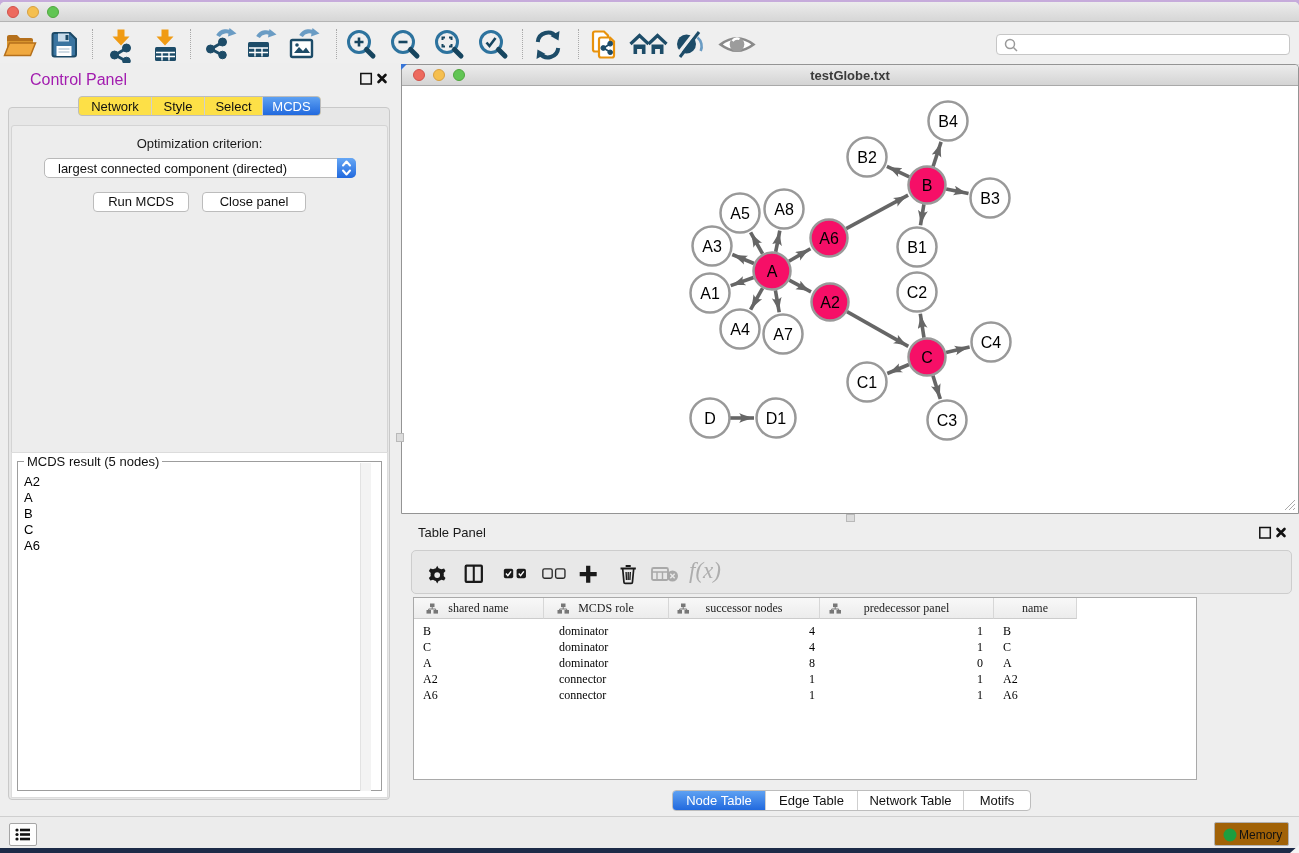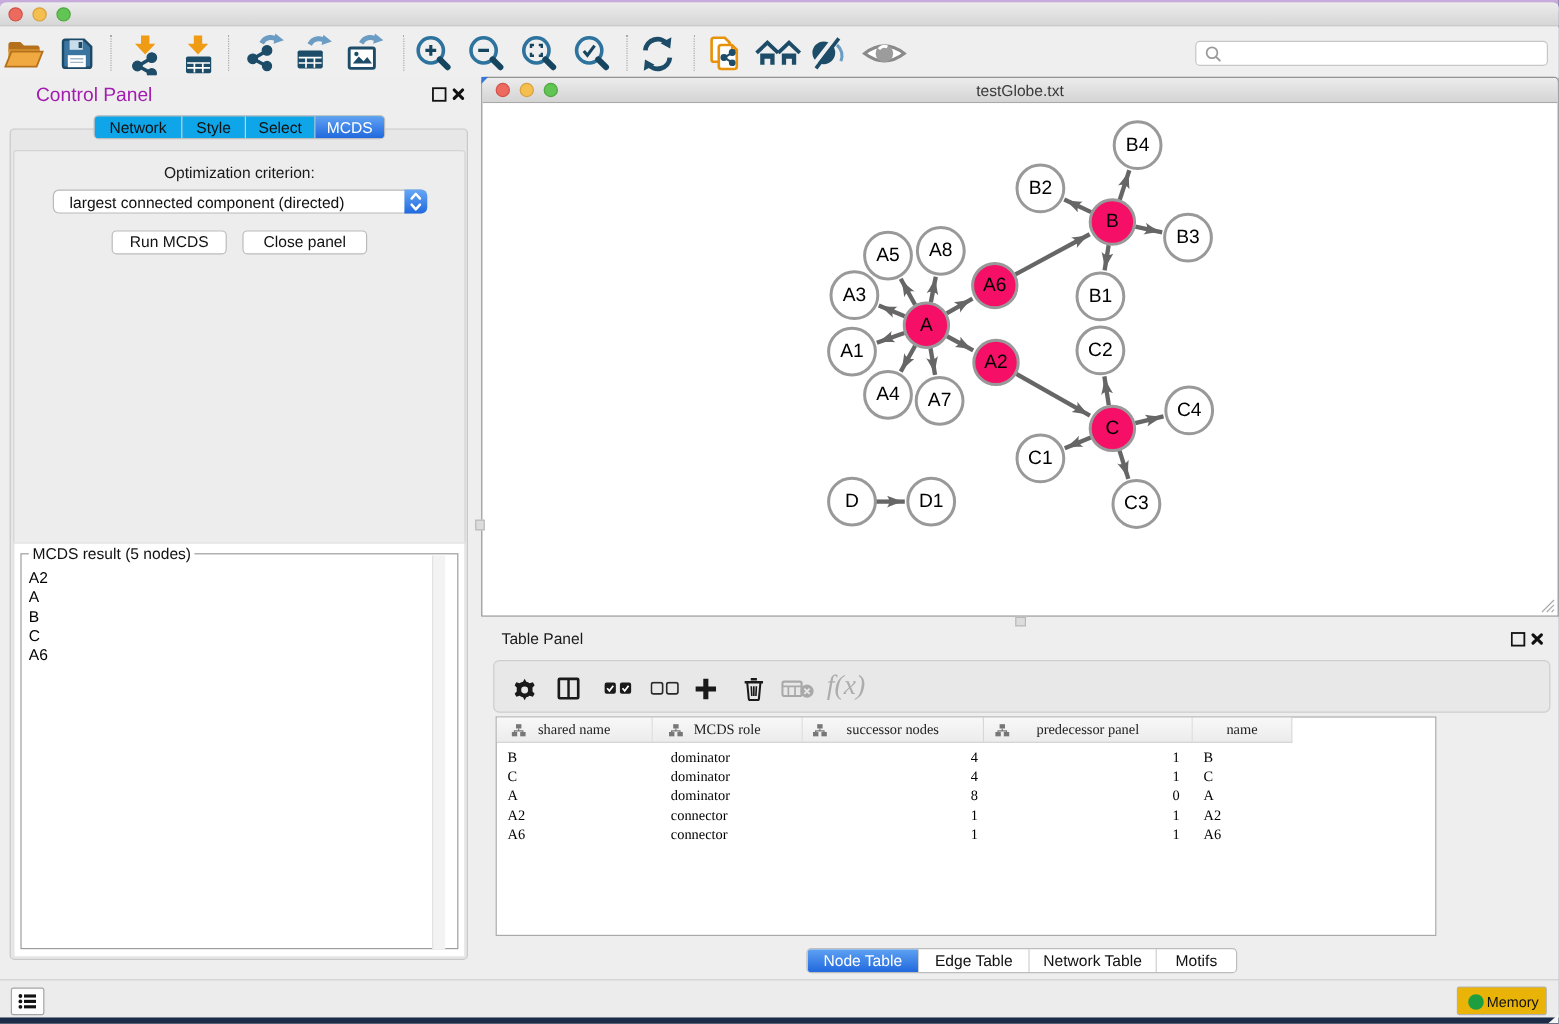--- a/index.html
+++ b/index.html
@@ -10,53 +10,53 @@
 .tl{width:12px;height:12px;border-radius:50%;top:4px;}
 #title{width:100%;text-align:center;top:3px;font-size:13px;color:#3e3e3e;}
 #toolbar{left:0;top:21px;width:1299px;height:42px;background:#efefef;border-bottom:1px solid #dcdcdc;}
 .sep{top:6px;height:30px;border-left:1px dotted #a9a9a9;width:0;}
 .ticon{top:4px;}
 #search{left:996px;top:11px;width:294px;height:21px;background:#fff;border:1px solid #c6c6c6;border-radius:4px;}
 
 #cp{left:0;top:63px;width:401px;height:753px;background:#eeeeee;}
 #cphead{left:30px;top:8px;font-size:16px;color:#a21caf;}
 #cpouter{left:8px;top:44px;width:382px;height:693px;background:#e7e7e7;border:1px solid #c9c9c9;border-radius:4px;}
-#cptabs{left:78px;top:33px;width:243px;height:20px;background:#0ea5e9;border:1px solid #bdbdbd;border-radius:4px;display:flex;font-size:13px;color:#111;}
+#cptabs{left:78px;top:33px;width:243px;height:20px;background:#fde047;border:1px solid #bdbdbd;border-radius:4px;display:flex;font-size:13px;color:#111;}
 #cptabs div{flex:0 0 auto;text-align:center;line-height:19px;border-right:1px solid #cfcfcf;}
 #cptabs div:last-child{border-right:none;border-radius:0 3px 3px 0;background:linear-gradient(#5ea1f2,#2169de);color:#fff;}
 #cpinner{left:11px;top:62px;width:377px;height:331px;background:#ededed;border:1px solid #d4d4d4;border-radius:3px;}
 #optlabel{left:0;top:10px;width:100%;text-align:center;font-size:13px;color:#1a1a1a;}
 #dropdown{left:32px;top:32px;width:312px;height:20px;background:#fff;border:1px solid #b9b9b9;border-radius:5px;font-size:13px;color:#111;text-align:left;padding-left:13px;line-height:19px;}
 #ddbtn{right:-1px;top:-1px;width:19px;height:20px;border-radius:0 5px 5px 0;background:linear-gradient(#66a7f5,#2169de);}
 .btn{top:66px;height:20px;background:#fff;border:1px solid #bcbcbc;border-radius:4px;font-size:13px;color:#111;text-align:center;line-height:18px;}
 #results{left:11px;top:389px;width:377px;height:346px;background:#fff;border:1px solid #dcdcdc;}
 #fieldset{left:5px;top:8px;width:365px;height:330px;border:1px solid #9d9d9d;}
 #legend{left:6px;top:-8px;background:#fff;padding:0 3px;font-size:13px;color:#111;}
 #mlist{left:4px;top:12px;font-size:13px;color:#000;line-height:16px;padding-left:2px;}
 #sbtrack{right:10px;top:1px;width:11px;height:328px;background:#f3f3f3;border-left:1px solid #e2e2e2;}
 
 #frame{left:401px;top:64px;width:898px;height:450px;background:#fff;border:1px solid #949494;border-radius:4px 4px 0 0;}
 #ftitle{left:0;top:0;width:100%;height:21px;background:linear-gradient(#ececec,#d4d4d4);border-bottom:1px solid #a9a9a9;border-radius:4px 4px 0 0;}
-#fname{width:100%;text-align:center;top:3px;font-size:13px;color:#3a3a3a;}
+#fname{width:100%;text-align:center;top:3px;font-size:13px;color:#3a3a3a;font-weight:bold;}
 
 #tp{left:401px;top:514px;width:898px;height:302px;background:#eeeeee;}
 #tphead{left:17px;top:11px;font-size:13px;color:#1a1a1a;}
 #tptool{left:10px;top:36px;width:881px;height:44px;background:#e8e8e8;border:1px solid #cdcdcd;border-radius:5px;}
 #tbl{left:12px;top:83px;width:784px;height:183px;background:#fff;border:1px solid #a9a9a9;font-family:Liberation Serif, serif;}
 .hcell{top:0;height:21px;border-right:1px solid #d7d7d7;border-bottom:1px solid #cccccc;background:linear-gradient(#f8f8f8,#ececec);font-size:12px;color:#222;text-align:center;line-height:21px;}
 .trow{font-size:12px;color:#000;height:16px;}
 .hico{width:13px;height:12px;}
 #btabs{left:271px;top:276px;height:21px;display:flex;font-size:13px;border:1px solid #bdbdbd;border-radius:4px;background:#fff;color:#111;}
 #btabs div{text-align:center;line-height:20px;border-right:1px solid #cfcfcf;}
 #btabs div:first-child{background:linear-gradient(#5ea1f2,#2169de);color:#fff;border-radius:3px 0 0 3px;}
 #btabs div:last-child{border-right:none;}
 
 #status{left:0;top:816px;width:1299px;height:32px;background:#ececec;border-top:1px solid #cfcfcf;}
 #lbtn{left:9px;top:6px;width:28px;height:23px;background:#fdfdfd;border:1px solid #a5a5a5;border-radius:2px;}
-#membtn{left:1214px;top:5px;width:75px;height:24px;background:#eab308;border:1px solid #b2b2b2;border-radius:2px;font-size:12px;color:#111;}
+#membtn{left:1214px;top:5px;width:75px;height:24px;background:#a16207;border:1px solid #b2b2b2;border-radius:2px;font-size:12px;color:#111;}
 svg{display:block;}
 text{font-family:"Liberation Sans",sans-serif;font-size:16px;fill:#000;text-anchor:middle;dominant-baseline:central;}
 </style></head>
 <body>
 <div class="abs" style="left:0;top:0;width:1299px;height:9px;background:#c6abdb;"></div>
 <div id="win" class="abs">
   <div id="titlebar" class="abs">
     <div class="tl abs" style="left:7px;background:#ed6a5e;border:1px solid #d1524b;"></div>
     <div class="tl abs" style="left:27px;background:#f5bf4f;border:1px solid #d8a040;"></div>
     <div class="tl abs" style="left:47px;background:#61c554;border:1px solid #50a73f;"></div>

